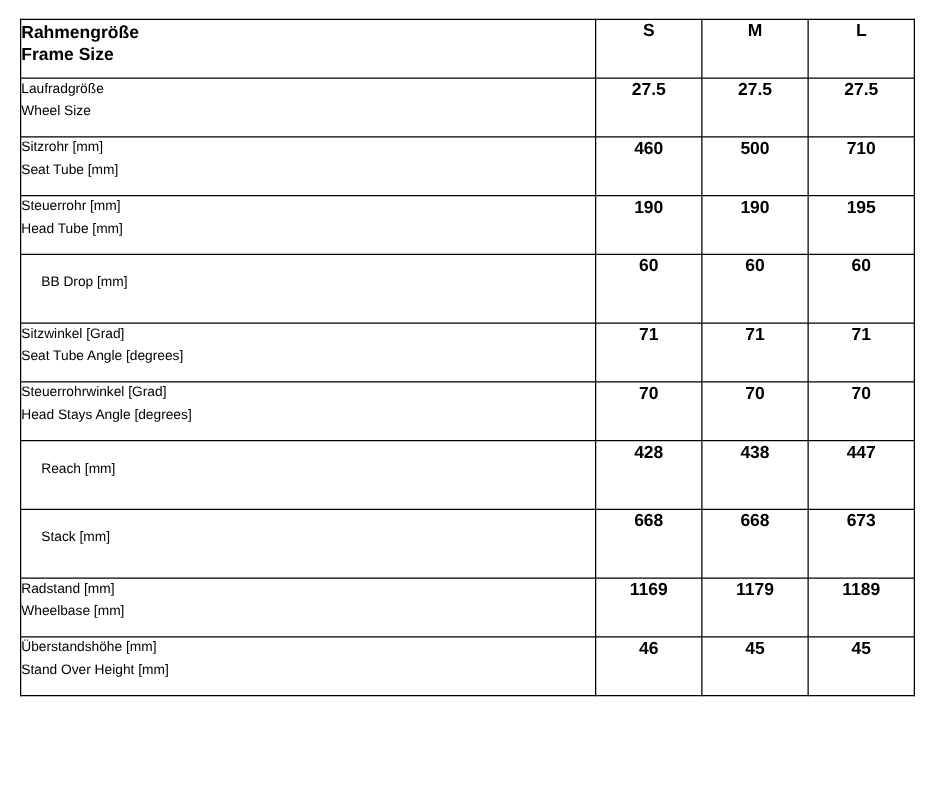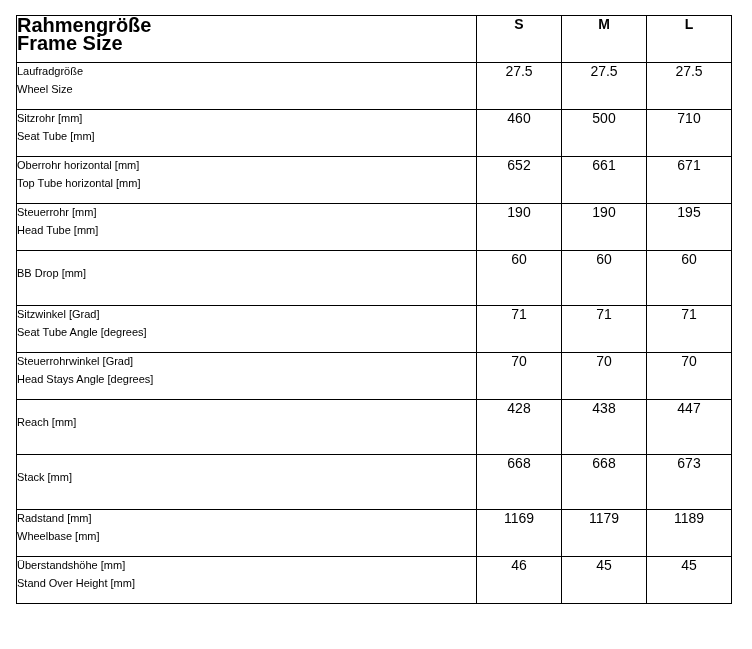--- a/index.html
+++ b/index.html
@@ -40,47 +40,48 @@
   
   td.label, th.label {
     padding: 6px 0 0 6px;
     text-align: left;
     font-size: 11px;
     line-height: 17.5px;
     height: 40px;
   }
   th.label {
     font-weight: bold;
-    font-size: 20px;
+    font-size: 14px;
     line-height: 18px;
   }
   td.label .lang-de,
   td.label .lang-en,
   th.label .lang-de,
   th.label .lang-en {
     display: block;
     white-space: nowrap;
   }
   td.label.single {
     padding-top: 14px;
+    padding-left: 16px;
   }
 
   
   td.value, th.value {
     text-align: center;
     vertical-align: middle;
     font-size: 14px;
     height: 46px;
   }
   th.value {
     font-weight: bold;
     font-size: 14px;
   }
   td.value {
-    font-weight: normal;
+    font-weight: bold;
   }
 </style>
 </head>
 <body>
 
 <div id="geometry-table-wrap">
   <table class="geom">
     <colgroup>
       <col class="c-label">
       <col class="c-size">
@@ -109,29 +110,20 @@
           <td class="value">27.5</td>
         </tr>
         <tr>
           <td class="label">
             <span class="lang-de">Sitzrohr [mm]</span>
             <span class="lang-en">Seat Tube [mm]</span>
           </td>
           <td class="value">460</td>
           <td class="value">500</td>
           <td class="value">710</td>
-        </tr>
-        <tr>
-          <td class="label">
-            <span class="lang-de">Oberrohr horizontal [mm]</span>
-            <span class="lang-en">Top Tube horizontal [mm]</span>
-          </td>
-          <td class="value">652</td>
-          <td class="value">661</td>
-          <td class="value">671</td>
         </tr>
         <tr>
           <td class="label">
             <span class="lang-de">Steuerrohr [mm]</span>
             <span class="lang-en">Head Tube [mm]</span>
           </td>
           <td class="value">190</td>
           <td class="value">190</td>
           <td class="value">195</td>
         </tr>

